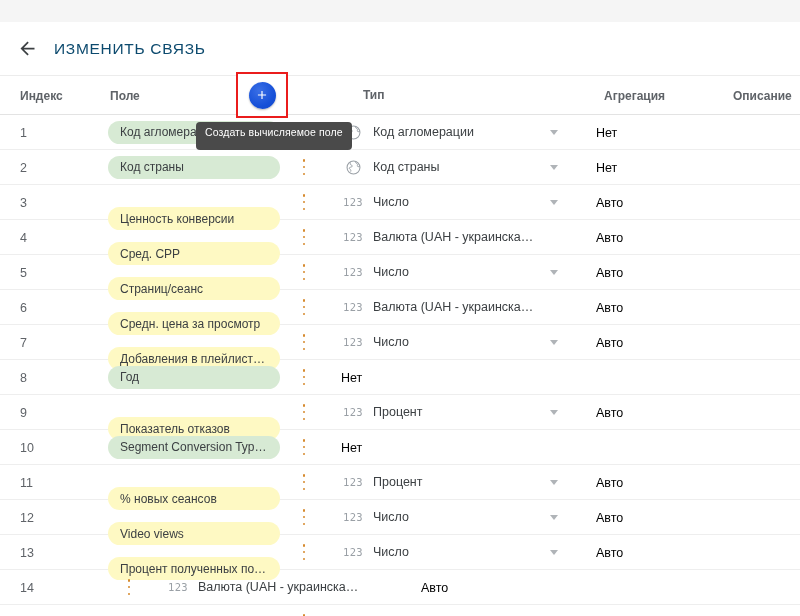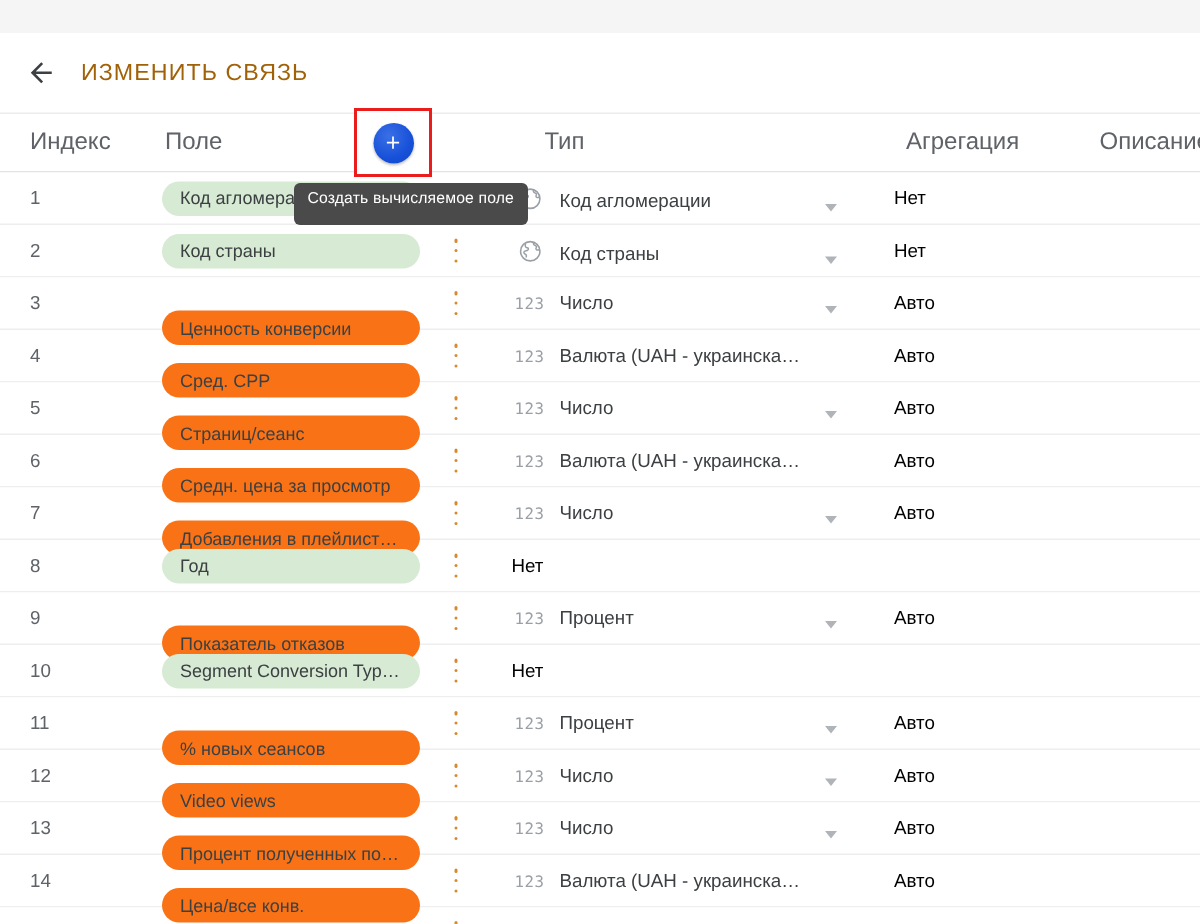--- a/index.html
+++ b/index.html
@@ -45,21 +45,21 @@
     justify-content: center;
     cursor: pointer;
     flex: 0 0 auto;
     color: #3c4043;
   }
   .back-arrow svg { display: block; }
   .page-title {
     margin-left: 14px;
     font-size: 15.5px;
     letter-spacing: 0.7px;
-    color: #a16207;
+    color: #0c4a6e;
     font-weight: 400;
     white-space: nowrap;
   }
 
   
   .table {
     width: 100%;
     position: relative;
   }
 
@@ -74,28 +74,28 @@
     height: 39px;
     border-bottom: 1px solid #e3e3e3;
     position: relative;
     overflow: visible;
   }
 
   
   .col-index  { width: 100px; padding-left: 20px; flex: 0 0 100px; }
   .col-field  { width: 175px; flex: 0 0 175px; position: relative; }
   .col-menu   { width: 58px;  flex: 0 0 58px; display: flex; align-items: center; justify-content: center; position: relative; }
-  .col-type   { width: 255px; flex: 0 0 255px; display: flex; align-items: flex-end; }
+  .col-type   { width: 255px; flex: 0 0 255px; display: flex; align-items: center; }
   .col-agg    { width: 145px; flex: 0 0 145px; padding-left: 8px; }
   .col-desc   { flex: 1 1 auto; }
 
   .hdr-text {
-    font-size: 16px;
+    font-size: 12px;
     color: #5f6368;
-    font-weight: 400;
+    font-weight: 700;
     white-space: nowrap;
   }
   .col-index.hdr { padding-left: 20px; }
   .col-field.hdr { padding-left: 10px; }
   .col-type.hdr  { padding-left: 30px; }
   .col-agg.hdr   { padding-left: 16px; }
   .col-desc.hdr  { padding-left: 0px; }
 
   
   .index-val {
@@ -113,21 +113,21 @@
     padding: 0 12px;
     font-size: 12px;
     color: #3c4043;
     white-space: nowrap;
     overflow: hidden;
     text-overflow: ellipsis;
     cursor: pointer;
     margin-left: 8px;
   }
   .chip.dimension { background: #d7ead4; }
-  .chip.metric    { background: #f97316; margin-top: 33px; }
+  .chip.metric    { background: #fef9c3; margin-top: 33px; }
   .chip span {
     overflow: hidden;
     text-overflow: ellipsis;
     white-space: nowrap;
     display: block;
     width: 100%;
   }
 
   
   .kebab {
@@ -582,23 +582,20 @@
             <div class="type-label">Число</div>
             <div class="type-caret">
               <span class="caret-tri"></span>
             </div>
           </div>
           <div class="col-agg"><span class="agg-val">Авто</span></div>
           <div class="col-desc"><span class="agg-val"></span></div>
         </div>
         <div class="row">
           <div class="col-index"><span class="index-val">14</span></div>
-          <div class="col-field"><div class="chip metric">
-              <span>Цена/все конв.</span>
-            </div></div>
           <div class="col-menu">
             <div class="kebab">
               <i></i>
               <i></i>
               <i></i>
             </div>
           </div>
           <div class="col-type">
             <div class="type-icon">
               <span class="glyph-txt">123</span>

